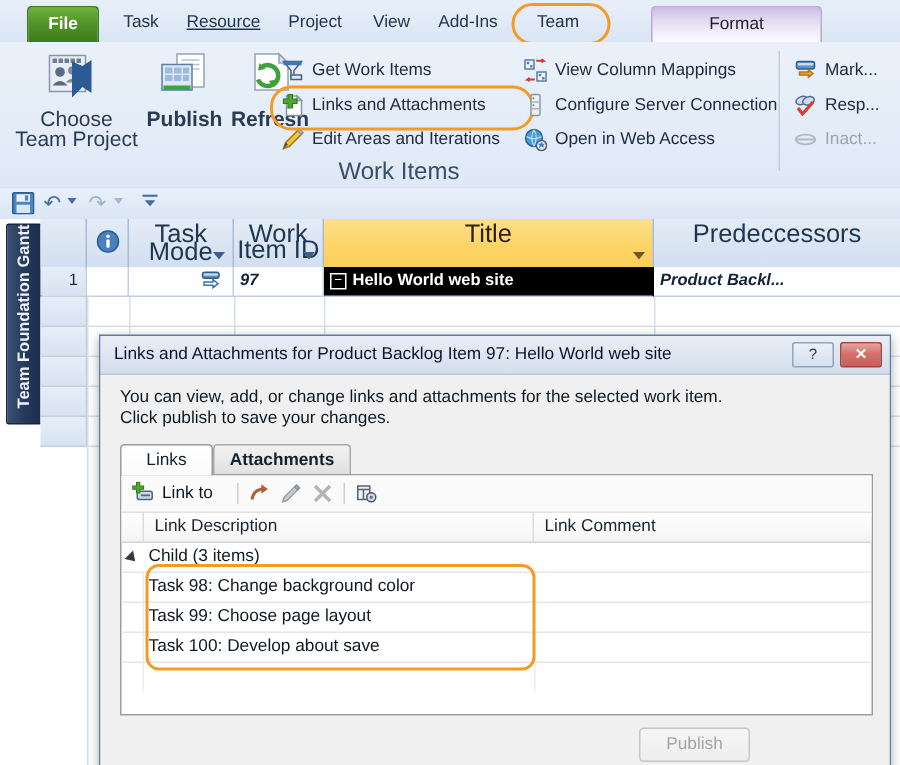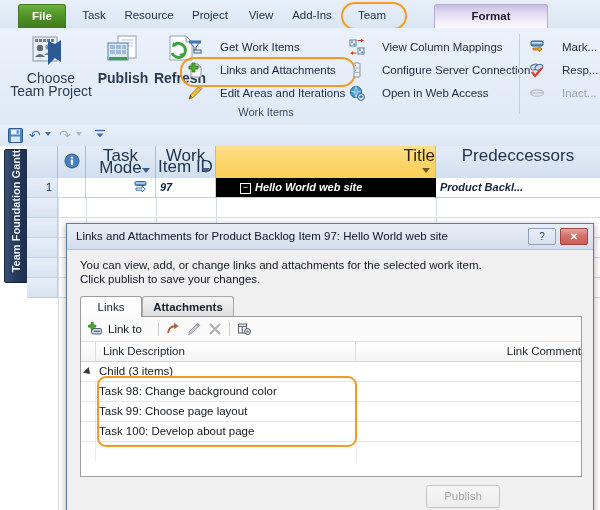--- a/index.html
+++ b/index.html
@@ -54,21 +54,21 @@
     border-bottom: none;
     box-sizing: border-box;
   }
   .tab.plain { background: transparent; }
   .tab.format {
     background: linear-gradient(to bottom, #c9bde4 0%, #ded6ef 30%, #f2eefb 72%, #fbfaff 100%);
     border: 1px solid #b9a9d8;
     border-bottom: none;
     border-radius: 3px 3px 0 0;
     box-sizing: border-box;
-    font-weight: bold;
+    font-weight: normal;
     color: #241b33;
   }
 
   .highlight-ring {
     position: absolute;
     border: 2.5px solid #f59a23;
     border-radius: 14px;
     pointer-events: none;
   }
   .highlight-ring.rect { border-radius: 9px; }
@@ -95,29 +95,29 @@
 
   .small-cmd {
     position: absolute;
     height: 20px;
     line-height: 20px;
     font-size: 11.5px;
     color: #1b2a3d;
     white-space: nowrap;
     cursor: default;
   }
-  .small-cmd .lbl { position: absolute; left: 34px; top: 0; }
+  .small-cmd .lbl { position: absolute; left: 22px; top: 0; }
   .small-cmd.disabled .lbl { color: #9aa4b0; }
   .small-cmd .ic {
     position: absolute; left: 1px; top: 2px;
     width: 16px; height: 16px;
   }
   .group-name {
     position: absolute;
-    font-size: 11px;
+    font-size: 16px;
     color: #3a4d66;
     text-align: center;
   }
   .group-sep {
     position: absolute;
     width: 1px;
     background: #c2cfe0;
   }
 
   
@@ -169,21 +169,20 @@
     border-right: 1px solid #a8bcd4;
     box-sizing: border-box;
     font-size: 17px;
     color: #20364f;
     text-align: center;
     background: linear-gradient(to bottom, #e4ecf6 0%, #d2dff0 100%);
   }
   .hdr-cell.title-col {
     background: linear-gradient(to bottom, #ffe08a 0%, #fcd468 55%, #fbcf57 100%);
     color: #2d2410;
-    text-align: right;
   }
   .hdr-cell .t { display: block; padding-top: 4px; line-height: 12px; }
   .caret {
     position: absolute;
     right: 5px; bottom: 5px;
     width: 0; height: 0;
     border-left: 4px solid transparent;
     border-right: 4px solid transparent;
     border-top: 5px solid #3e5f8b;
   }
@@ -206,23 +205,22 @@
   .dcell.rownum {
     background: linear-gradient(to bottom, #e6eef8 0%, #d8e3f1 100%);
     text-align: right;
     padding-right: 5px;
     color: #1c2c45;
   }
   .dcell.sel {
     background: #000000;
     color: #ffffff;
     font-weight: bold;
-    padding-left: 24px;
+    padding-left: 4px;
     border-right: 1px solid #000;
-    font-style: italic;
   }
   .dcell.bold { font-weight: bold; padding-left: 4px; font-style: italic; }
   .expand-box {
     display: inline-block;
     width: 9px; height: 9px;
     border: 1px solid #ffffff;
     line-height: 7px;
     font-size: 9px;
     text-align: center;
     margin-right: 4px;
@@ -480,21 +478,21 @@
   }
 </style>
 </head>
 <body>
 
 <div id="app">
 
   <div class="ribbon-tabbar">
     <div class="tab file" style="left:18px;width:48px;">File</div>
     <div class="tab plain" style="left:72px;width:44px;">Task</div>
-    <div class="tab plain" style="left:118px;width:62px;">Resource</div>
+    <div class="tab plain" style="left:118px;width:62px;text-decoration:underline;">Resource</div>
     <div class="tab plain" style="left:182px;width:56px;">Project</div>
     <div class="tab plain" style="left:240px;width:42px;">View</div>
     <div class="tab plain" style="left:284px;width:56px;">Add-Ins</div>
     <div class="tab plain" style="left:348px;width:48px;">Team</div>
     <div class="tab format" style="left:434px;width:114px;">Format</div>
 
     <div class="highlight-ring" style="left:341px;top:2px;width:62px;height:24px;"></div>
   </div>
 
   <div class="ribbon-body">
@@ -825,41 +823,41 @@
               <line x1="6.3" y1="5.4" x2="6.3" y2="12" stroke="#5a6270"></line>
               <circle cx="11.5" cy="10.5" r="3" fill="#d8dde5" stroke="#4a5260"></circle>
               <circle cx="11.5" cy="10.5" r="1.1" fill="#6a7280"></circle>
             </svg>
           </span>
         </div>
 
         <div class="list-head">
           <span class="lh-gutter"></span>
           <span class="lh-cell" style="left:15px;width:260px;">Link Description</span>
-          <span class="lh-cell" style="left:275px;width:225px;border-right:none;text-align:right;">Link Comment</span>
+          <span class="lh-cell" style="left:275px;width:225px;border-right:none;">Link Comment</span>
         </div>
 
         <div class="grp-row" style="top:45px;">
           <span class="tri"></span>
           <span class="gtxt">Child (3 items)</span>
         </div>
 
         <div class="link-row" style="top:65px;">
           <span class="lgut"></span>
           <span class="ltxt">Task 98: Change background color</span>
           <span class="lcom" style="left:275px;width:225px;"></span>
         </div>
         <div class="link-row" style="top:85px;">
           <span class="lgut"></span>
           <span class="ltxt">Task 99: Choose page layout</span>
           <span class="lcom" style="left:275px;width:225px;"></span>
         </div>
         <div class="link-row" style="top:105px;">
           <span class="lgut"></span>
-          <span class="ltxt">Task 100: Develop about page</span>
+          <span class="ltxt">Task 100: Develop about save</span>
           <span class="lcom" style="left:275px;width:225px;"></span>
         </div>
         <div class="link-row" style="top:125px;border-bottom:none;">
           <span class="lgut"></span>
           <span class="lcom" style="left:275px;width:225px;"></span>
         </div>
 
         <div class="highlight-ring rect" style="left:16px;top:59px;width:256px;height:67px;"></div>
       </div>
 

